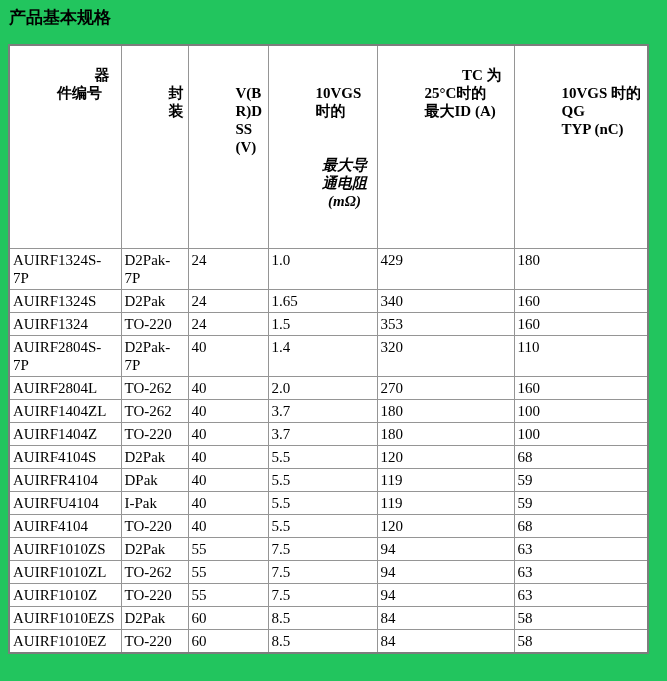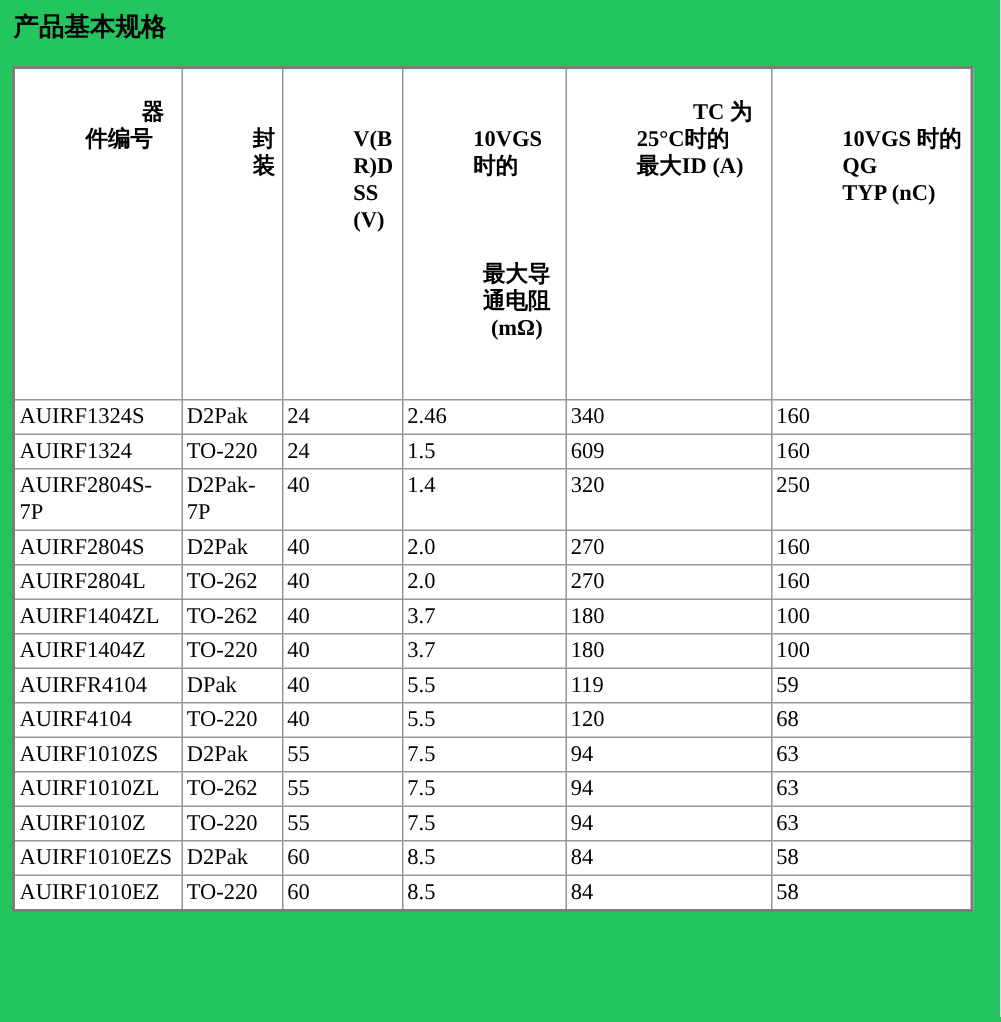--- a/index.html
+++ b/index.html
@@ -44,21 +44,22 @@
   }
   table.spec-table th {
     font-weight: bold;
     height: 82px;
     box-sizing: border-box;
     padding-left: 47px;
   }
   .th-sub {
     display: block;
     text-align: center;
-    margin-top: 36px;
+    margin-top: 18px;
+    font-style: italic;
   }
 </style>
 </head>
 <body>
 
 <div class="page">
 
   <h1 class="doc-title">产品基本规格</h1>
 
   <table class="spec-table">
@@ -92,80 +93,98 @@
 最大ID (A)</span>
         </th>
         <th>
           <span>10VGS 时的QG
 TYP (nC)</span>
         </th>
       </tr>
     </thead>
     <tbody>
         <tr>
+          <td>AUIRF1324S-
+7P</td>
+          <td>D2Pak-
+7P</td>
+          <td>24</td>
+          <td>1.0</td>
+          <td>429</td>
+          <td>180</td>
+        </tr>
+        <tr>
           <td>AUIRF1324S</td>
           <td>D2Pak</td>
           <td>24</td>
-          <td>2.46</td>
+          <td>1.65</td>
           <td>340</td>
           <td>160</td>
         </tr>
         <tr>
           <td>AUIRF1324</td>
           <td>TO-220</td>
           <td>24</td>
           <td>1.5</td>
-          <td>609</td>
+          <td>353</td>
           <td>160</td>
         </tr>
         <tr>
           <td>AUIRF2804S-
 7P</td>
           <td>D2Pak-
 7P</td>
           <td>40</td>
           <td>1.4</td>
           <td>320</td>
-          <td>250</td>
-        </tr>
-        <tr>
-          <td>AUIRF2804S</td>
-          <td>D2Pak</td>
+          <td>110</td>
+        </tr>
+        <tr>
+          <td>AUIRF2804L</td>
+          <td>TO-262</td>
           <td>40</td>
           <td>2.0</td>
           <td>270</td>
           <td>160</td>
         </tr>
         <tr>
-          <td>AUIRF2804L</td>
-          <td>TO-262</td>
-          <td>40</td>
-          <td>2.0</td>
-          <td>270</td>
-          <td>160</td>
-        </tr>
-        <tr>
           <td>AUIRF1404ZL</td>
           <td>TO-262</td>
           <td>40</td>
           <td>3.7</td>
           <td>180</td>
           <td>100</td>
         </tr>
         <tr>
           <td>AUIRF1404Z</td>
           <td>TO-220</td>
           <td>40</td>
           <td>3.7</td>
           <td>180</td>
           <td>100</td>
         </tr>
         <tr>
+          <td>AUIRF4104S</td>
+          <td>D2Pak</td>
+          <td>40</td>
+          <td>5.5</td>
+          <td>120</td>
+          <td>68</td>
+        </tr>
+        <tr>
           <td>AUIRFR4104</td>
           <td>DPak</td>
+          <td>40</td>
+          <td>5.5</td>
+          <td>119</td>
+          <td>59</td>
+        </tr>
+        <tr>
+          <td>AUIRFU4104</td>
+          <td>I-Pak</td>
           <td>40</td>
           <td>5.5</td>
           <td>119</td>
           <td>59</td>
         </tr>
         <tr>
           <td>AUIRF4104</td>
           <td>TO-220</td>
           <td>40</td>
           <td>5.5</td>

